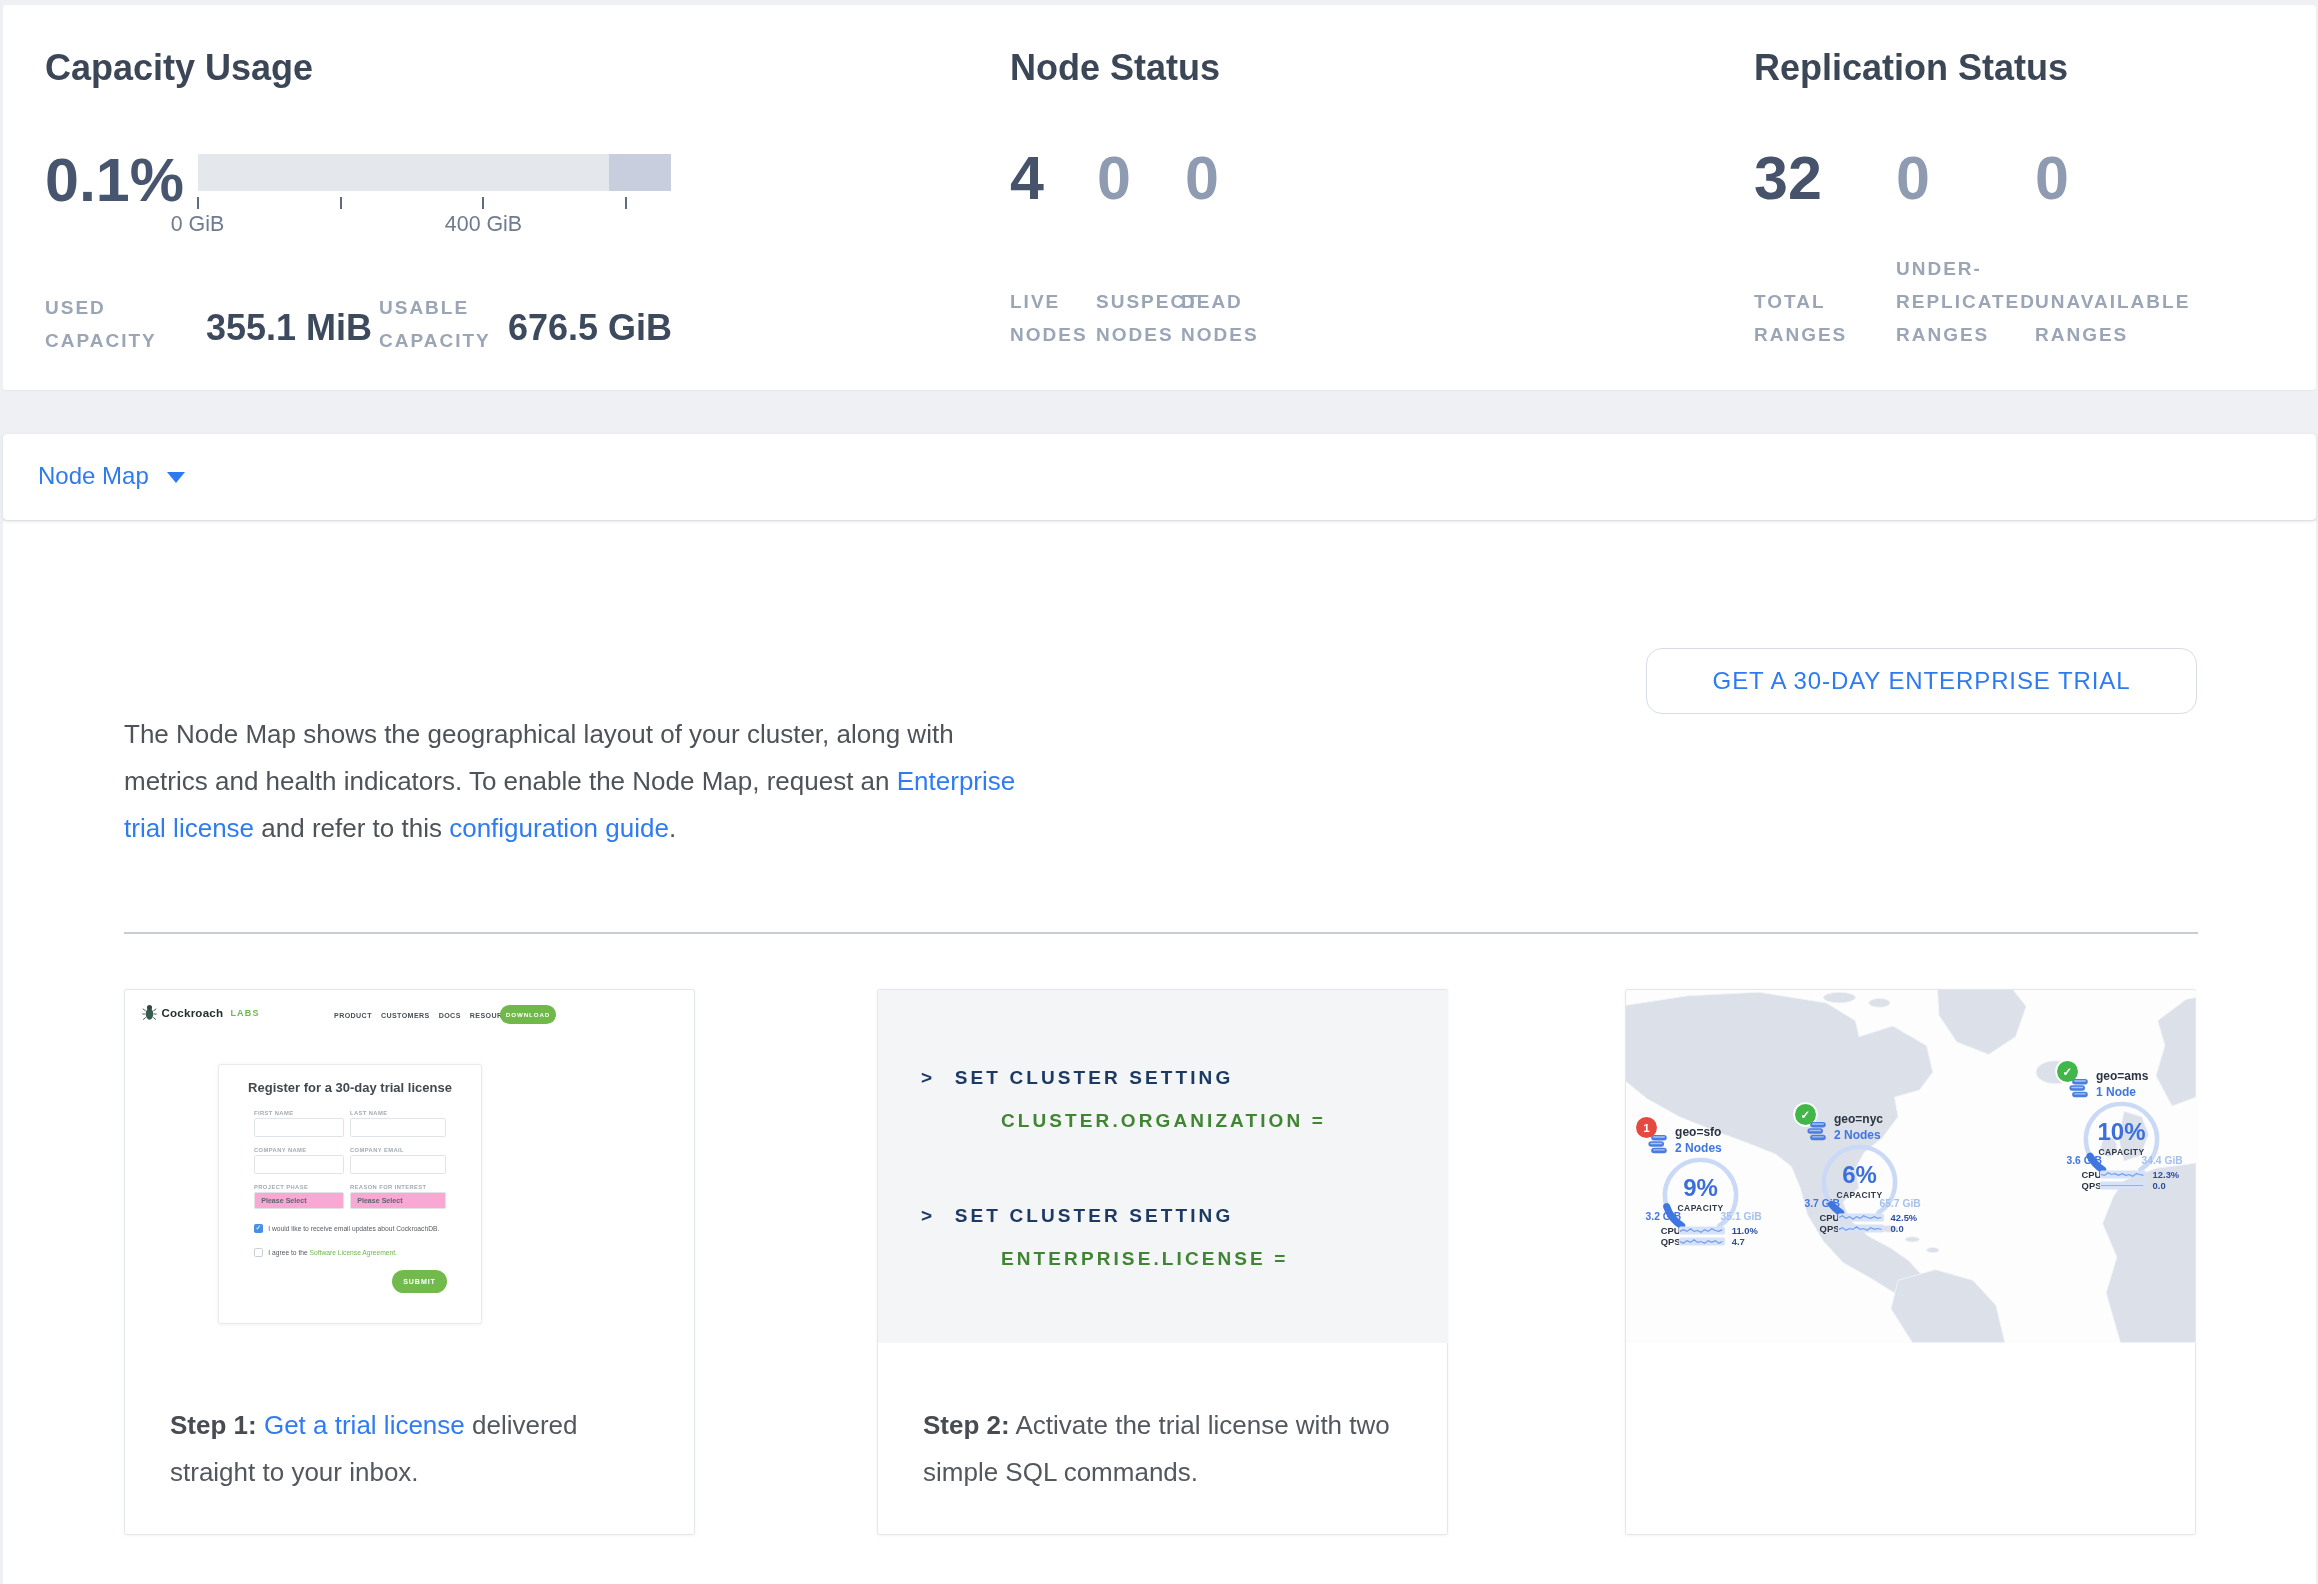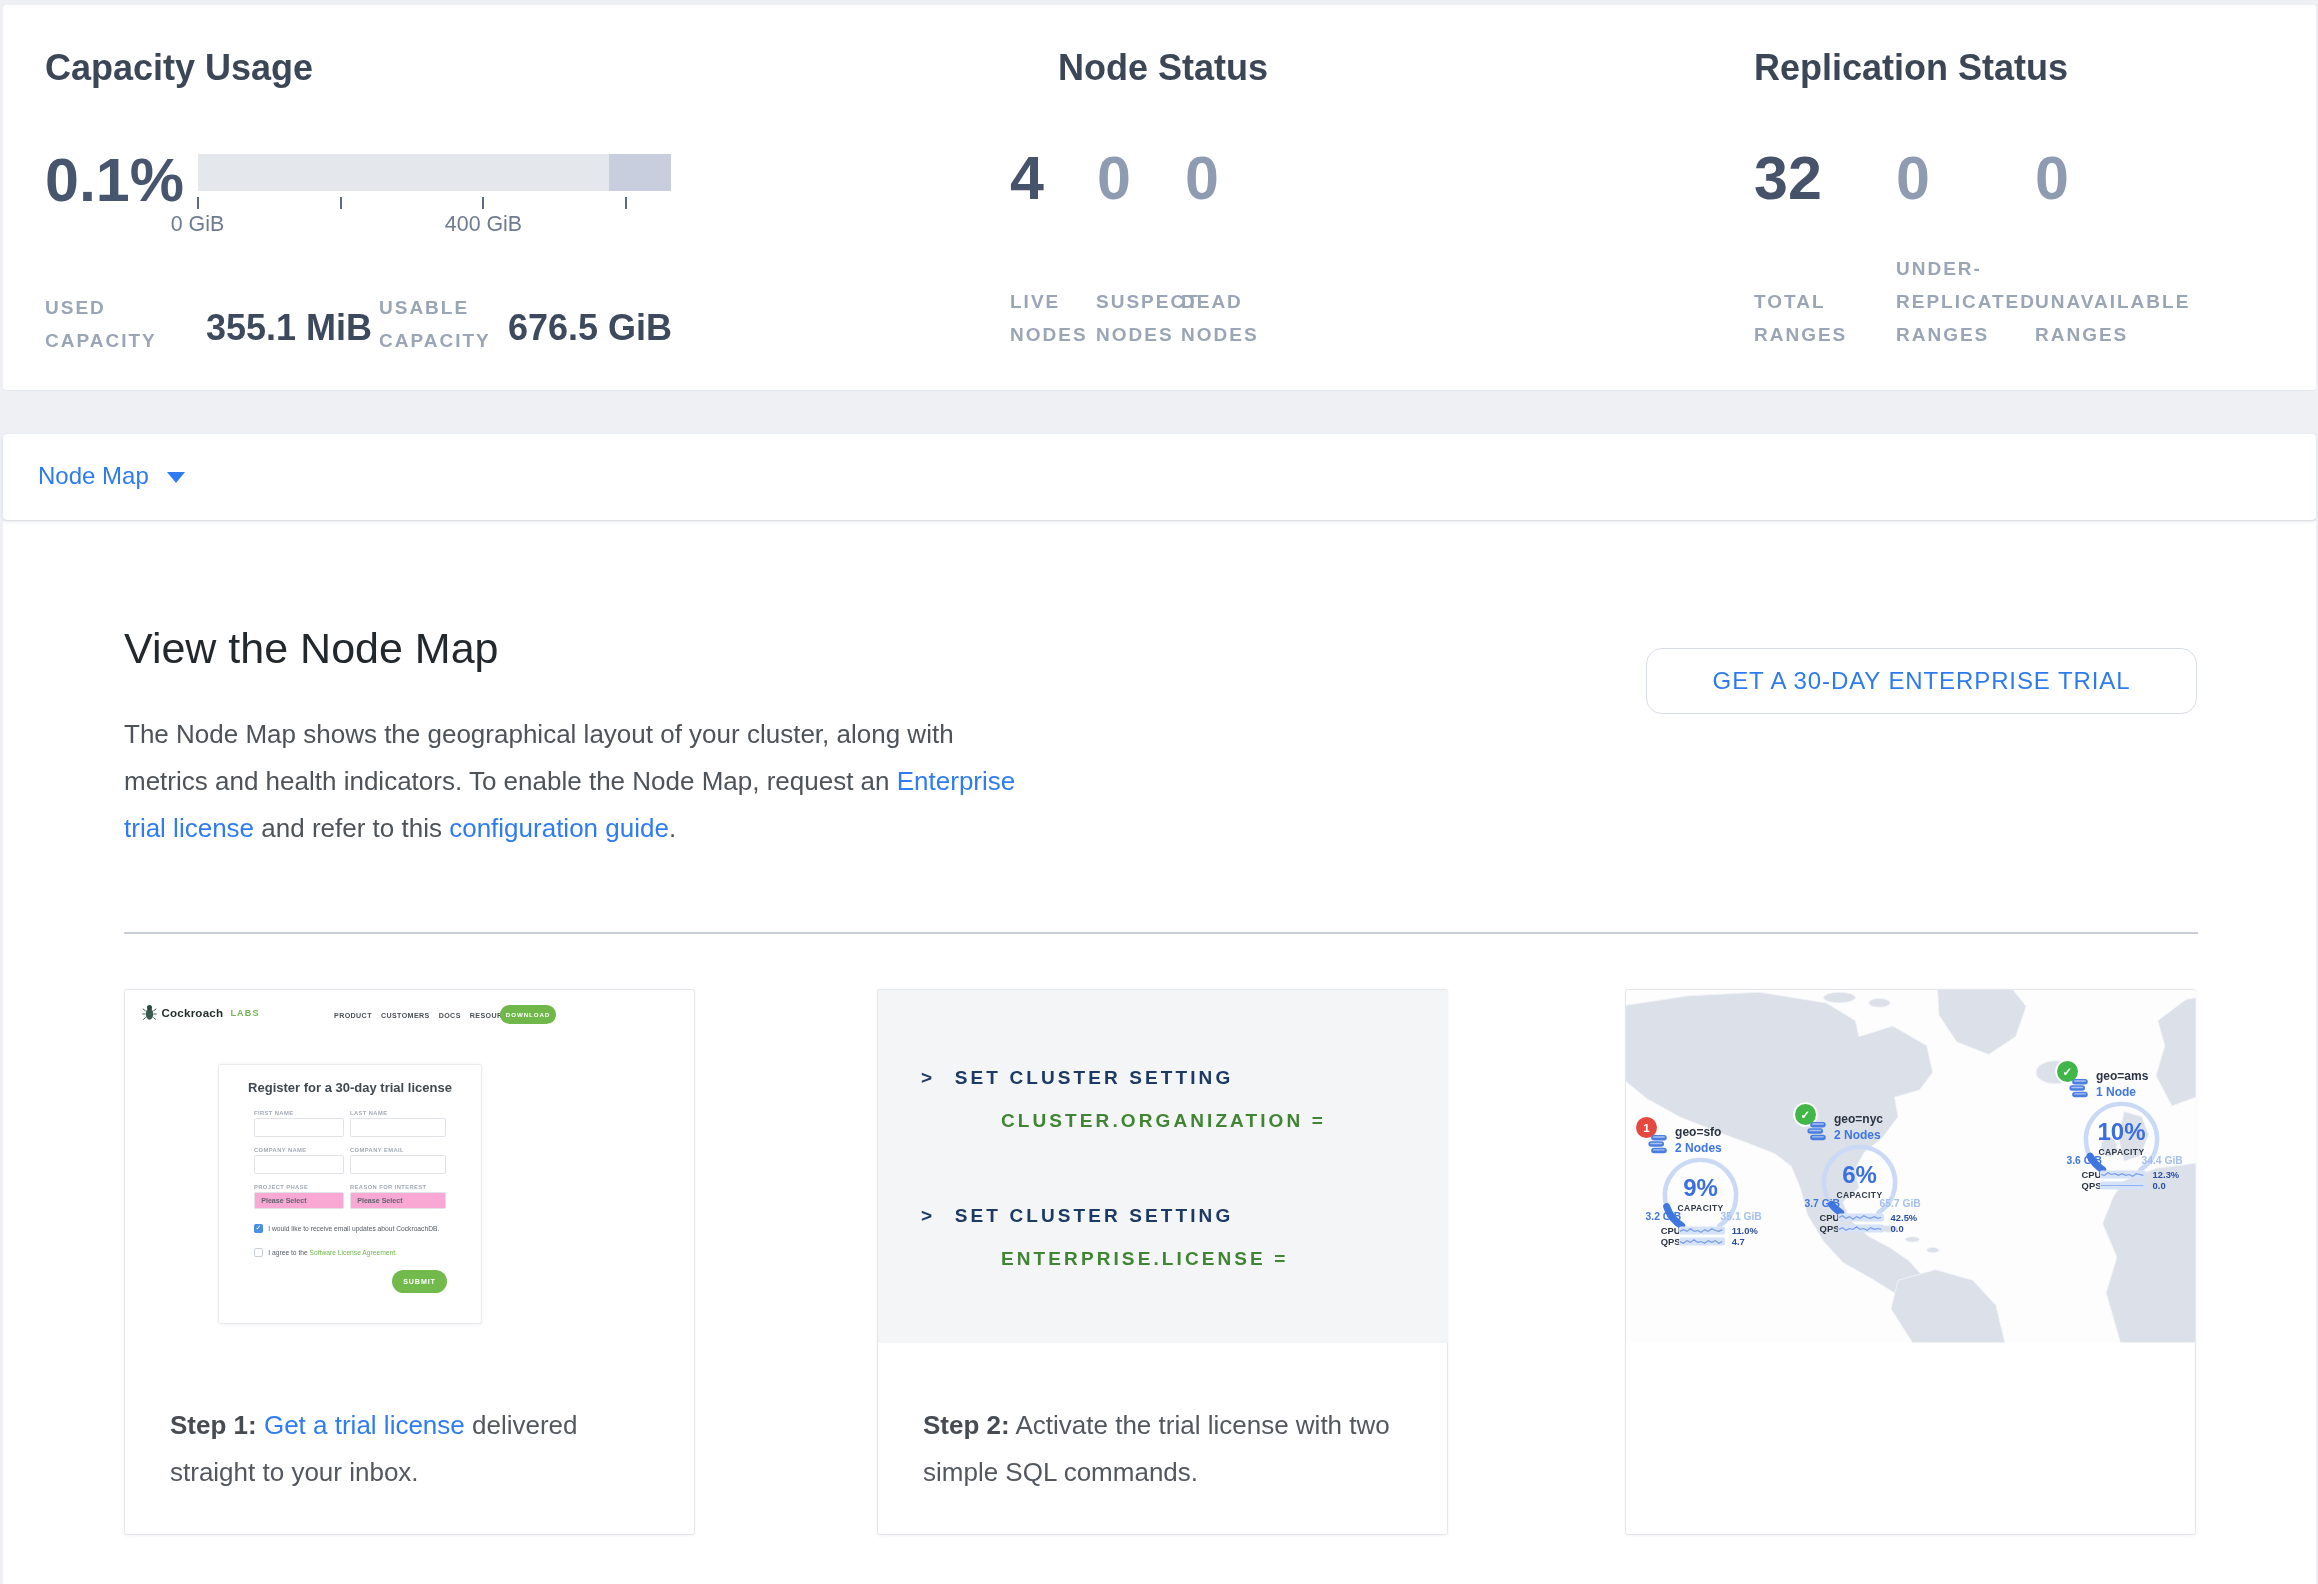--- a/index.html
+++ b/index.html
@@ -99,21 +99,21 @@
     <span style="display:block">USED</span>
     <span style="display:block">CAPACITY</span>
   </div>
   <div class="stat-value" style="left:198px;margin-left:8px;">355.1 MiB</div>
   <div class="stat-label" style="left:379px;top:291px;">
     <span style="display:block">USABLE</span>
     <span style="display:block">CAPACITY</span>
   </div>
   <div class="stat-value" style="left:508px;">676.5 GiB</div>
 
-  <div class="sec-title" style="left:1010px;margin-left:48px;">Node Status</div>
+  <div class="sec-title" style="left:1010px;">Node Status</div>
   <div class="big-num" style="left:1010px;">4</div>
   <div class="big-num dim" style="left:1097px;">0</div>
   <div class="big-num dim" style="left:1185px;">0</div>
   <div class="stat-label" style="left:1010px;top:285px;">
     <span style="display:block">LIVE</span>
     <span style="display:block">NODES</span>
   </div>
   <div class="stat-label" style="left:1096px;top:285px;">
     <span style="display:block">SUSPECT</span>
     <span style="display:block">NODES</span>
@@ -138,21 +138,20 @@
   </div>
   <div class="stat-label" style="left:2035px;top:285px;">
     <span style="display:block">UNAVAILABLE</span>
     <span style="display:block">RANGES</span>
   </div>
 
   <div class="surface" id="selector-bar"></div>
   <div id="selector-label">Node Map</div>
   <div id="selector-caret"></div>
 
-  <div id="cta-heading">View the Node Map</div>
   <div id="cta-desc"><span>The Node Map shows the geographical layout of your cluster, along with metrics and health indicators. To enable the Node Map, request an </span><a class="link">Enterprise trial license</a><span> and refer to this </span><a class="link">configuration guide</a><span>.</span></div>
   <div id="trial-button">GET A 30-DAY ENTERPRISE TRIAL</div>
   <div id="divider"></div>
 
   <div class="step-card" id="card-1">
     <div class="ms" id="ms-logo">
       <svg width="15" height="17" viewBox="0 0 20 22">
           <ellipse cx="10" cy="13" rx="5" ry="7.5" fill="#3a5a50"></ellipse>
           <circle cx="10" cy="4.5" r="3.4" fill="#2f4a42"></circle>
           <g stroke="#3a5a50" stroke-width="1.3">

